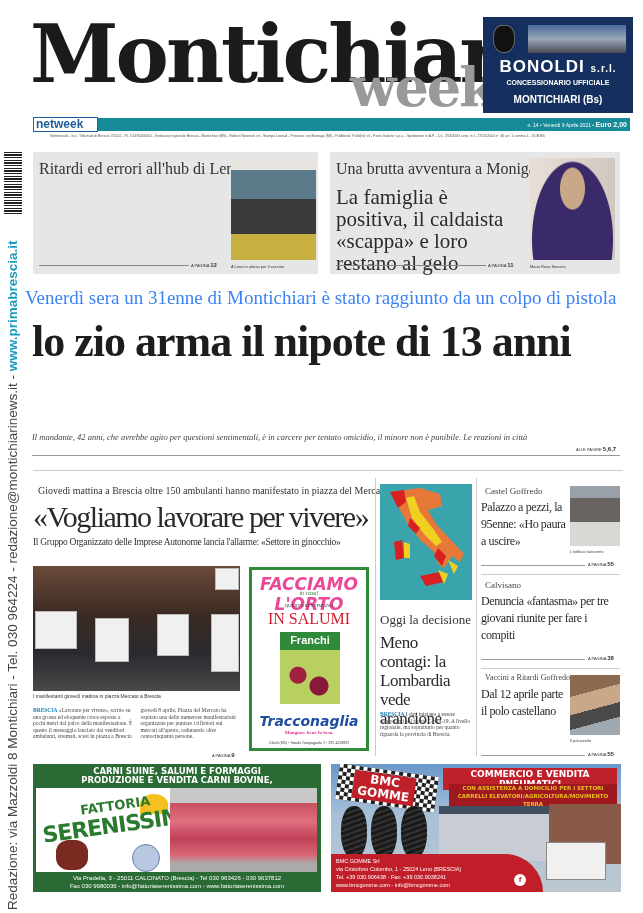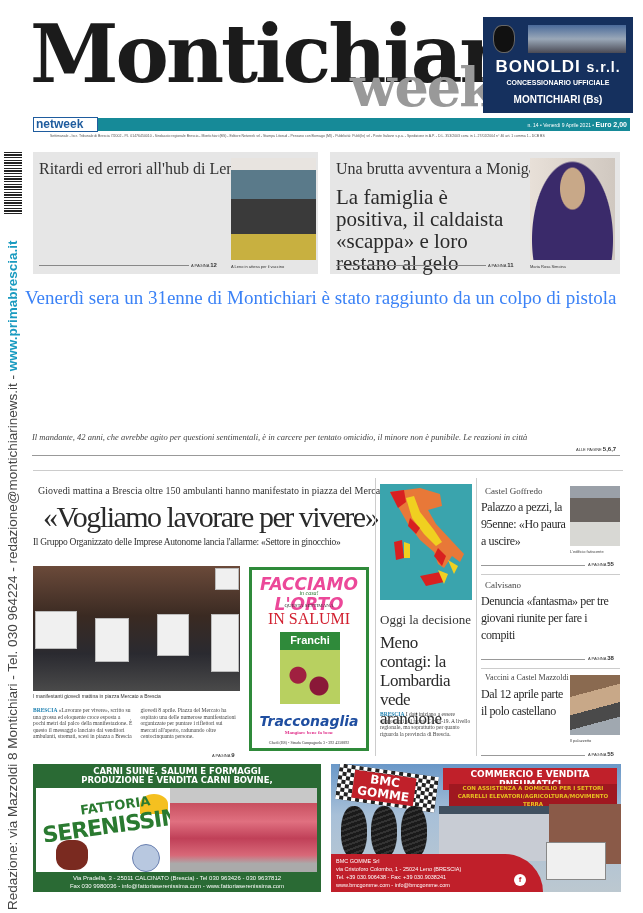--- a/index.html
+++ b/index.html
@@ -9,21 +9,21 @@
 .side-text{position:absolute;left:0;top:0;width:760px;height:22px;transform-origin:0 0;transform:translate(0,760px) rotate(-90deg);font-family:"Liberation Sans",sans-serif;font-size:13.5px;line-height:22px;white-space:nowrap;color:#444}
 .side-text .web{color:#1a9bc0;font-weight:bold}
 .barcode{position:absolute;left:4px;top:152px;width:18px;height:62px;background:repeating-linear-gradient(180deg,#222 0 1px,#fff 1px 2px,#222 2px 4px,#fff 4px 5px,#222 5px 6px,#fff 6px 8px)}
 
 .mast{position:absolute;left:30px;top:14px;font-family:"DejaVu Serif",serif;font-weight:bold;font-size:80px;letter-spacing:-3px;color:#1b1b1b;line-height:80px}
 .mast-week{position:absolute;left:350px;top:60px;font-family:"DejaVu Serif",serif;font-weight:bold;font-size:54px;color:#999;letter-spacing:-2px;line-height:54px}
 .ad-bonoldi{position:absolute;left:483px;top:17px;width:150px;height:96px;background:#15305e;color:#fff;font-family:"Liberation Sans",sans-serif;text-align:center}
 .ad-bonoldi .logo{position:absolute;left:10px;top:8px;width:22px;height:28px;border-radius:40% 40% 45% 45%;background:#111;border:1px solid #666}
 .ad-bonoldi .pic{position:absolute;left:45px;top:8px;width:98px;height:28px;background:linear-gradient(180deg,#4a6a9a,#9aa8b8 50%,#4a4a55)}
 .ad-bonoldi .b1{position:absolute;left:0;right:0;top:40px;font-size:17px;font-weight:bold;letter-spacing:1px}
-.ad-bonoldi .b1 small{font-size:14px}
+.ad-bonoldi .b1 small{font-size:10px}
 .ad-bonoldi .b2{position:absolute;left:0;right:0;top:62px;font-size:7px;font-weight:bold}
 .ad-bonoldi .b3{position:absolute;left:0;right:0;top:77px;font-size:10px;font-weight:bold}
 
 .netbar{position:absolute;left:33px;top:118px;width:597px;height:13px;background:#168a98}
 .netlogo{position:absolute;left:33px;top:117px;width:65px;height:15px;background:#fff;border:1px solid #1f5c9e;color:#1f5c9e;font-family:"Liberation Sans",sans-serif;font-size:12px;font-weight:bold;line-height:13px;padding-left:2px}
 .netinfo{position:absolute;right:16px;top:118px;font-family:"Liberation Sans",sans-serif;font-size:5px;line-height:13px;color:#fff}
 .netinfo b{font-size:7px}
 .fineprint{position:absolute;left:50px;top:134px;width:570px;font-family:"Liberation Sans",sans-serif;font-size:3.5px;color:#555;white-space:nowrap;overflow:hidden}
 
 .tbox{position:absolute;top:152px;height:122px;background:#e6e6e6}
@@ -34,21 +34,21 @@
 .tbox .rule{position:absolute;top:113px;height:1px;background:#888}
 .pageref{font-family:"Liberation Sans",sans-serif;font-size:4px;color:#333;position:absolute;white-space:nowrap}
 .pageref b{font-size:6px}
 
 .kick-main{position:absolute;left:25px;top:287px;font-size:19px;color:#3b82f6;white-space:nowrap}
 .h-main{position:absolute;left:32px;top:318px;font-size:44px;line-height:48px;font-weight:bold;color:#1d1d1d;letter-spacing:-1px;white-space:nowrap}
 .sum-main{position:absolute;left:32px;top:432px;font-size:8.5px;font-style:italic;color:#444;white-space:nowrap}
 .rule-main{position:absolute;left:32px;top:455px;width:588px;height:1px;background:#999}
 
 .c1-kick{position:absolute;left:38px;top:485px;font-size:10px;color:#333;white-space:nowrap}
-.c1-head{position:absolute;left:43px;top:500px;font-size:30px;color:#2a2a2a;letter-spacing:-1.5px;white-space:nowrap}
+.c1-head{position:absolute;left:33px;top:500px;font-size:30px;color:#2a2a2a;letter-spacing:-1.5px;white-space:nowrap}
 .c1-sub{position:absolute;left:33px;top:537px;font-size:9.5px;color:#333;white-space:nowrap;letter-spacing:-.3px}
 .c1-photo{position:absolute;left:33px;top:566px;width:207px;height:125px;background:linear-gradient(180deg,#6b4a3a 0%,#3a2a22 40%,#2a2a30 70%,#4a4a4a 100%)}
 .sign{position:absolute;background:#f0f0f0;border:1px solid #bbb}
 .c1-cap{position:absolute;left:33px;top:693px;font-family:"Liberation Sans",sans-serif;font-size:5px;color:#333}
 .c1-body{position:absolute;left:33px;top:707px;width:207px;font-size:5.5px;line-height:6.5px;color:#444;column-count:2;column-gap:8px}
 .c1-body .tag{color:#1a7fb0;font-weight:bold}
 
 .ad-tr{position:absolute;left:249px;top:567px;width:120px;height:184px;border:3px solid #2f8a3a;background:#fff;text-align:center}
 .ad-tr .t1{position:absolute;left:0;right:0;top:4px;font-family:"DejaVu Sans",sans-serif;font-style:italic;font-weight:bold;font-size:17px;color:#ec4899}
 .ad-tr .t2{position:absolute;left:0;right:0;top:20px;font-size:6px;color:#2a7a30;font-style:italic}
@@ -132,20 +132,21 @@
   <div class="kicker">Una brutta avventura a Moniga</div>
   <div class="head" style="width:185px">La famiglia è positiva, il caldaista «scappa» e loro restano al gelo</div>
   <div class="rule" style="left:6px;width:150px"></div>
   <div class="pageref" style="left:158px;top:110px"><span>A PAGINA</span> <b>11</b></div>
   <div class="photo" style="left:200px;background:radial-gradient(ellipse at 50% 30%,#c8a888 0 12px,transparent 13px),radial-gradient(ellipse at 50% 80%,#3a2a6a 0 40px,transparent 41px),linear-gradient(90deg,#e8e0d8,#d0c8c0)"></div>
   <div class="cap" style="left:200px">Maria Rosa Simcina</div>
 </div>
 
 <div class="kick-main">Venerdì sera un 31enne di Montichiari è stato raggiunto da un colpo di pistola</div>
 <div class="h-main">
+  <div>lo zio arma il nipote di 13 anni</div>
 </div>
 <div class="sum-main">Il mandante, 42 anni, che avrebbe agito per questioni sentimentali, è in carcere per tentato omicidio, il minore non è punibile. Le reazioni in città</div>
 <div class="pageref" style="left:576px;top:446px"><span>ALLE PAGINE</span> <b>5,6,7</b></div>
 <div class="rule-main"></div>
 <div class="hrule" style="left:33px;top:470px;width:590px;background:#ccc"></div>
 
 <div class="c1-kick">Giovedì mattina a Brescia oltre 150 ambulanti hanno manifestato in piazza del Mercato</div>
 <div class="c1-head">«Vogliamo lavorare per vivere»</div>
 <div class="c1-sub">Il Gruppo Organizzato delle Imprese Autonome lancia l'allarme: «Settore in ginocchio»</div>
 <div class="c1-photo">
@@ -204,21 +205,21 @@
 </div>
 <div class="hrule" style="left:481px;top:574px;width:139px;background:#ccc"></div>
 <div>
   <div class="r-kick" style="left:485px;top:580px">Calvisano</div>
   <div class="r-head" style="left:481px;top:593px;width:142px">Denuncia «fantasma» per tre giovani riunite per fare i compiti</div>
   <div class="hrule" style="left:481px;top:659px;width:104px"></div>
   <div class="pageref" style="left:588px;top:655px"><span>A PAGINA</span> <b>38</b></div>
 </div>
 <div class="hrule" style="left:481px;top:668px;width:139px;background:#ccc"></div>
 <div>
-  <div class="r-kick" style="left:485px;top:673px;font-size:8px">Vaccini a Castel Mazzoldi</div>
+  <div class="r-kick" style="left:485px;top:673px;font-size:8px">Vaccini a Ritardi Goffredo</div>
   <div class="r-head" style="left:481px;top:686px;width:86px">Dal 12 aprile parte il polo castellano</div>
   <div class="r-photo" style="left:570px;top:675px;width:50px;height:60px;background:linear-gradient(165deg,#8a6a50 0 30%,#c8a888 30% 55%,#4a4a4a 55% 75%,#a0a8b0 75%)"></div>
   <div class="r-cap" style="left:570px;top:738px">Il palazzetto</div>
   <div class="hrule" style="left:481px;top:755px;width:104px"></div>
   <div class="pageref" style="left:588px;top:751px"><span>A PAGINA</span> <b>55</b></div>
 </div>
 
 <div class="ad-fs">
   <div class="top">
       <div>CARNI SUINE, SALUMI E FORMAGGI</div>

